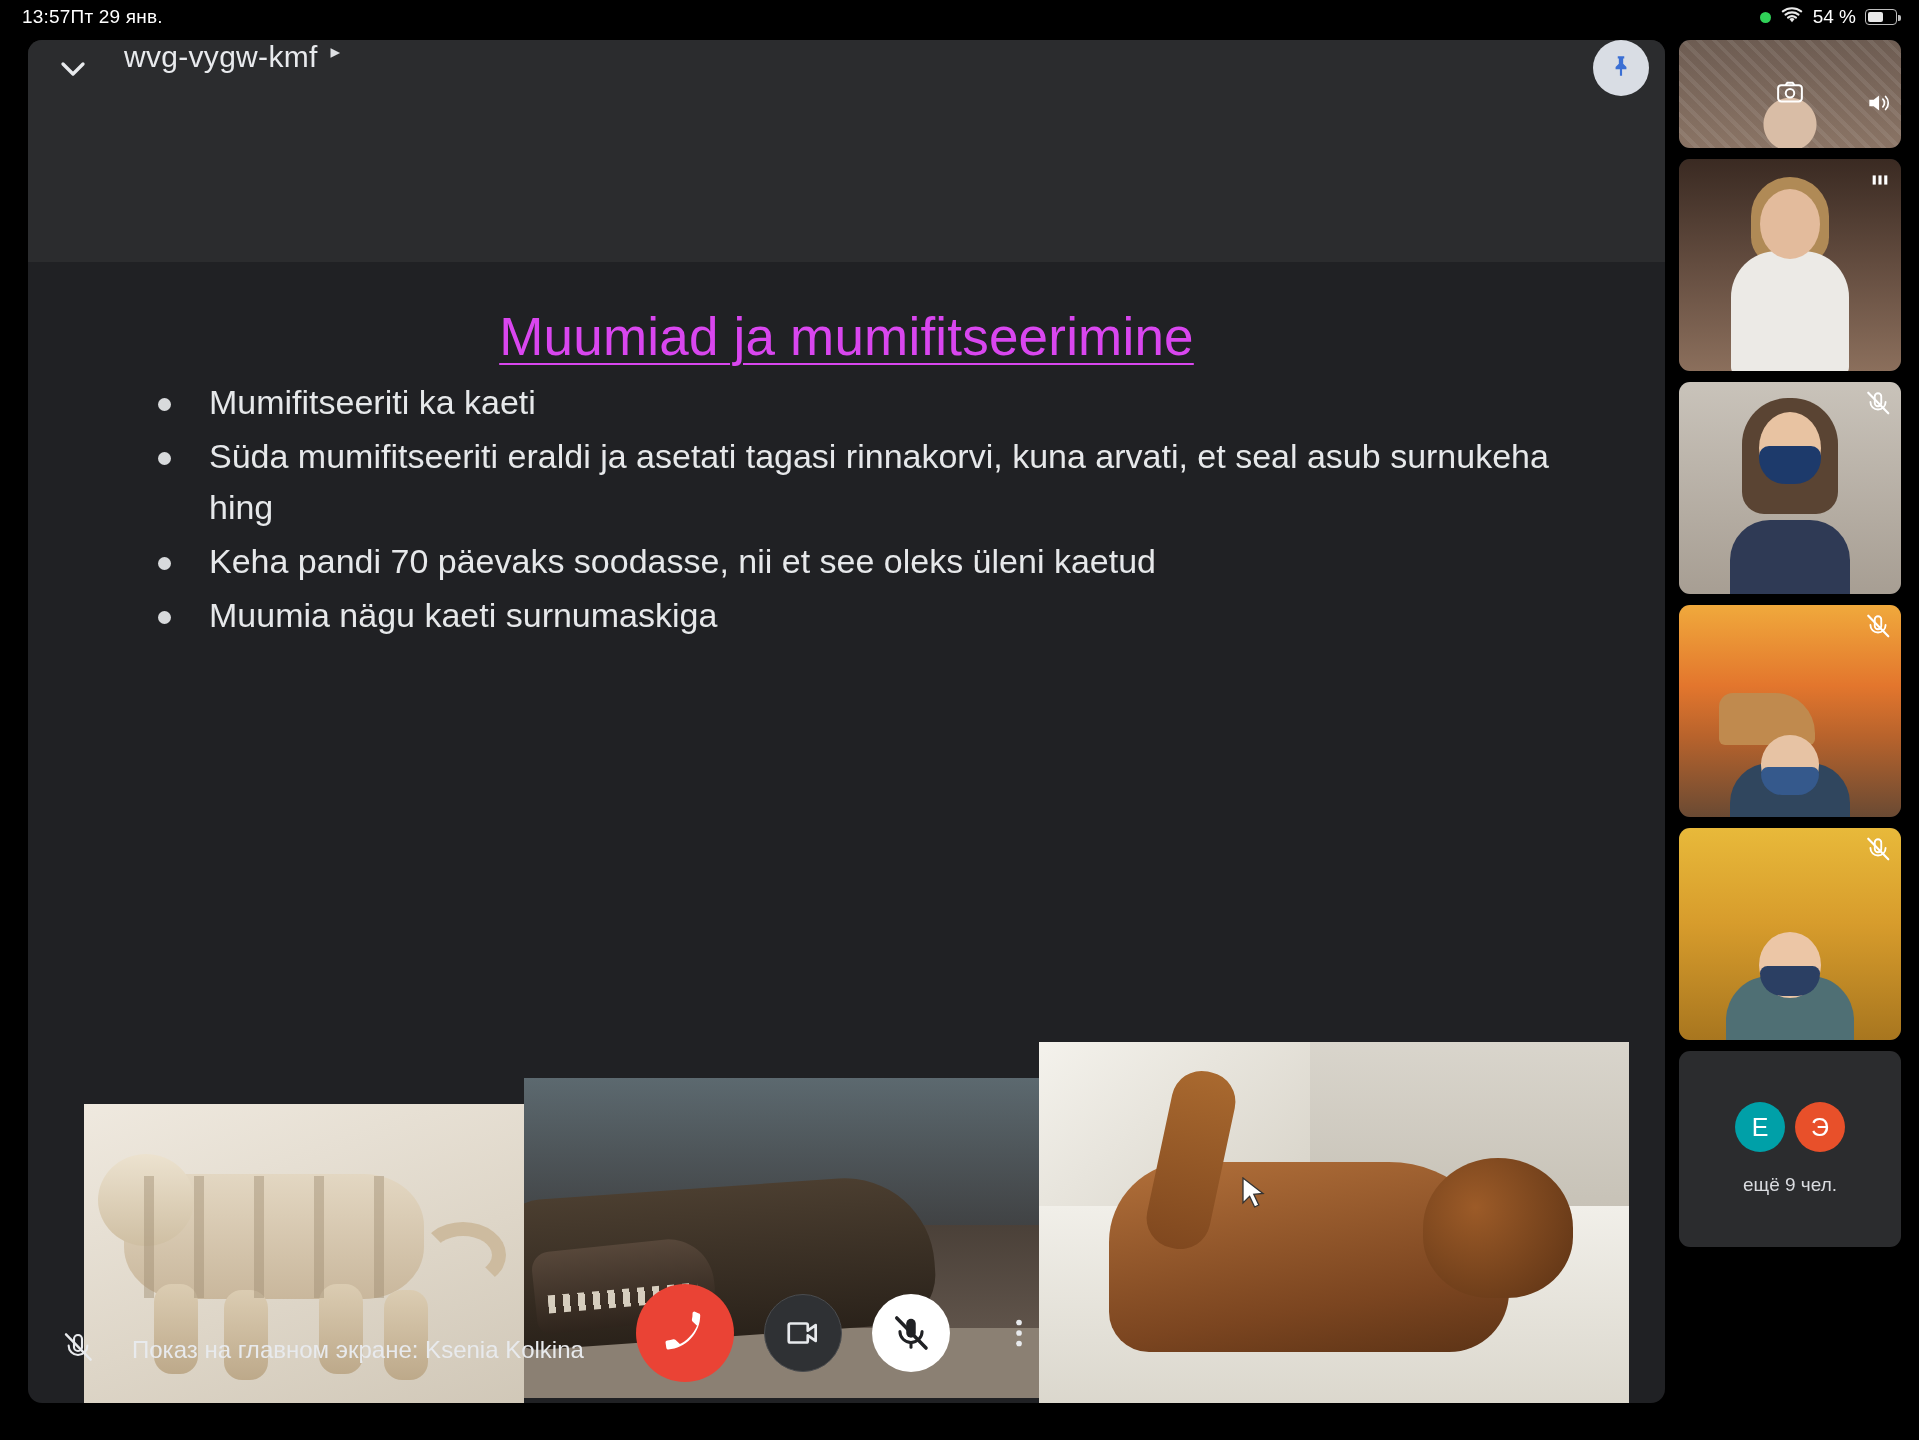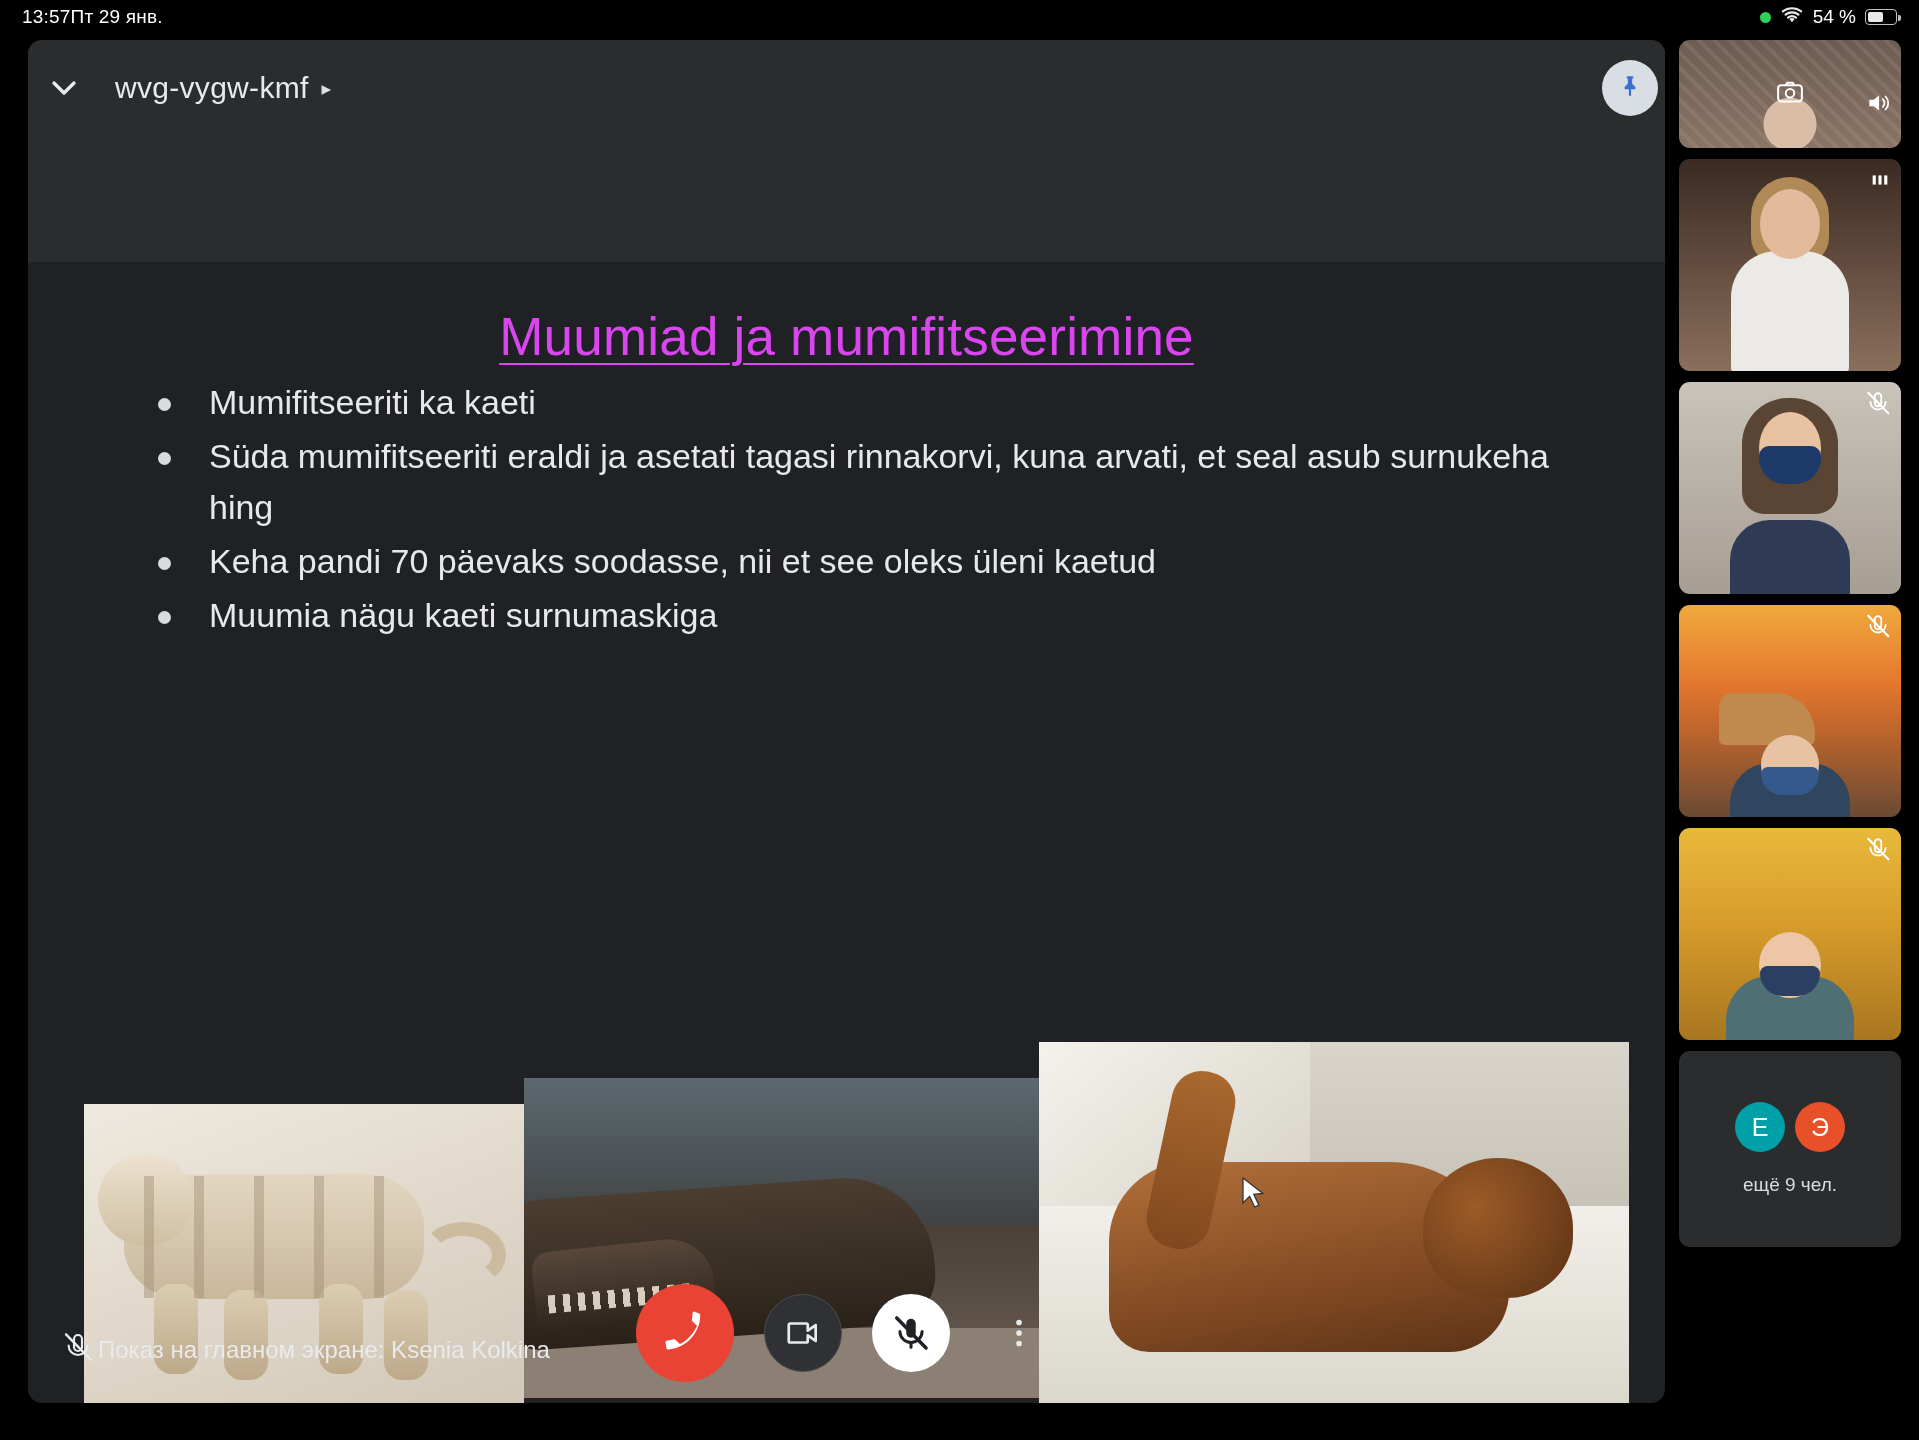--- a/index.html
+++ b/index.html
@@ -33,21 +33,21 @@
 
   
   .meet-window {
     position: absolute; left: 28px; top: 40px; width: 1637px; height: 1363px;
     background: #202124; border-radius: 14px; overflow: hidden;
   }
   .meet-header {
     position: absolute; left: 0; top: 0; width: 100%; height: 222px;
     background: #2b2c2e;
   }
-  .hdr-row { display: flex; align-items: center; height: 96px; padding: 0 7px; }
+  .hdr-row { display: flex; height: 96px; padding: 0 16px; }
   .chev-btn {
     width: 58px; height: 58px; display: flex; align-items: center; justify-content: center;
     cursor: pointer;
   }
   .chev-btn svg { display:block; }
   .meeting-code {
     color: #e8eaed; font-size: 30px; margin-left: 22px; letter-spacing: .3px;
   }
   .code-arrow { color: #e8eaed; font-size: 19px; margin-left: 13px; opacity: .95; }
   .pin-btn {
@@ -146,21 +146,21 @@
     position: absolute; left: 0; bottom: 0; width: 100%; height: 141px;
     display: flex; align-items: center; justify-content: center; gap: 30px;
   }
   .ctrl { width: 78px; height: 78px; border-radius: 50%; display:flex; align-items:center; justify-content:center; cursor:pointer; }
   .ctrl.hangup { width: 98px; height: 98px; background: #ea4335; }
   .ctrl.dark { background: #2f3134; border: 1px solid #4a4c4f; }
   .ctrl.white { background: #ffffff; }
   .ctrl.plain { background: transparent; }
 
   .share-note {
-    position: absolute; left: 34px; bottom: 34px; display: flex; align-items: center; gap: 4px;
+    position: absolute; left: 34px; bottom: 34px; display: flex; align-items: center; gap: 38px;
     color: #e8eaed; font-size: 24px;
   }
 
   
   .rail { position: absolute; right: 18px; top: 40px; width: 222px; }
   .tile {
     position: relative; width: 222px; height: 108px; border-radius: 11px; overflow: hidden;
     margin-bottom: 11px; background: #1b1b1b;
   }
   .tile.tall { height: 212px; }

